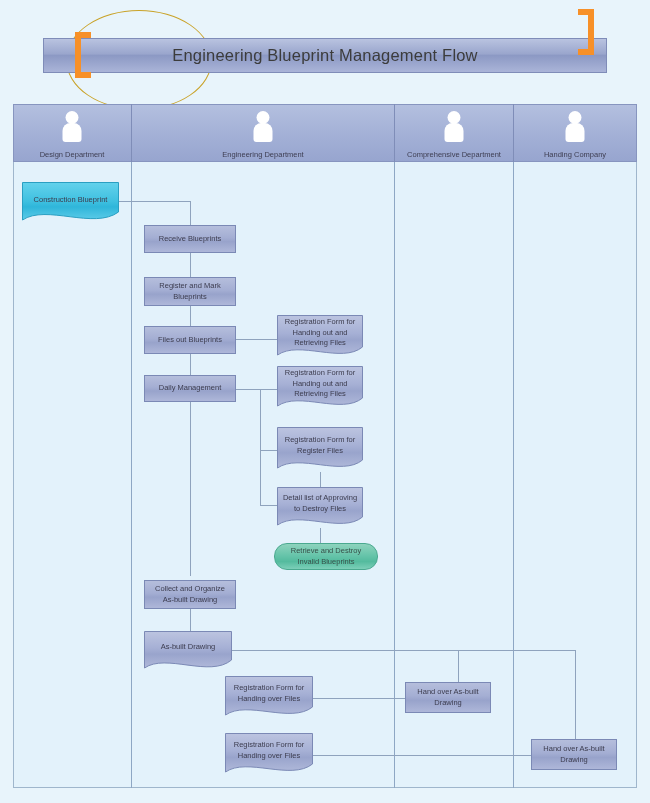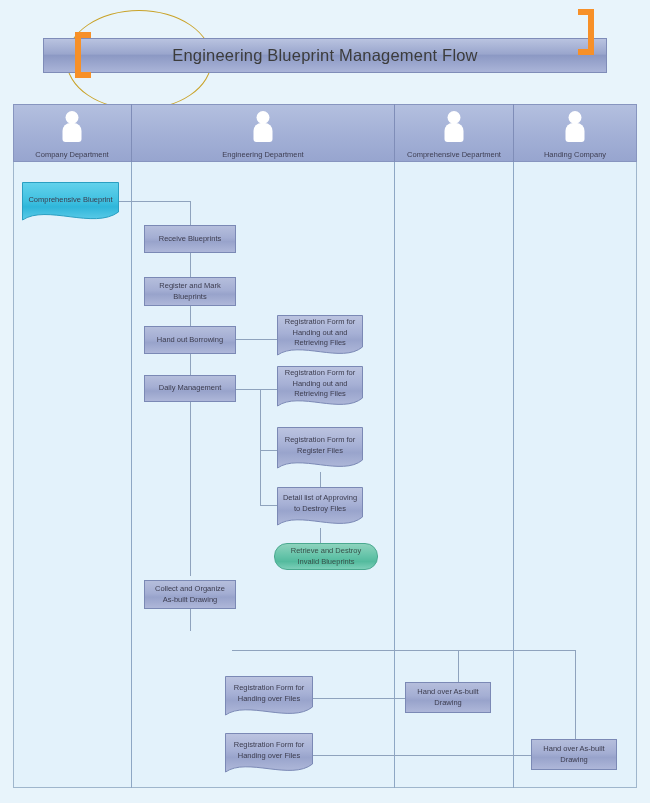--- a/index.html
+++ b/index.html
@@ -124,21 +124,21 @@
   <div class="lane-div" style="left:513px;"></div>
   <div class="lane-head-div" style="left:131px;"></div>
   <div class="lane-head-div" style="left:394px;"></div>
   <div class="lane-head-div" style="left:513px;"></div>
 
   <div class="lane-cell" style="left:13px;width:118px;">
     <div class="person">
         <div class="head"></div>
         <div class="body"></div>
       </div>
-    <div class="lane-label">Company Department</div>
+    <div class="lane-label">Design Department</div>
   </div>
   <div class="lane-cell" style="left:132px;width:262px;">
     <div class="person">
         <div class="head"></div>
         <div class="body"></div>
       </div>
     <div class="lane-label">Engineering Department</div>
   </div>
   <div class="lane-cell" style="left:395px;width:118px;">
     <div class="person">
@@ -192,33 +192,33 @@
       <defs>
         <linearGradient id="gcyan" x1="0" y1="0" x2="0" y2="1">
           <stop offset="0%" stop-color="#63d2ec"></stop>
             <stop offset="50%" stop-color="#3fc0e0"></stop>
           <stop offset="65%" stop-color="#2fb6da"></stop>
             <stop offset="100%" stop-color="#5ccbe8"></stop>
         </linearGradient>
       </defs>
       <path d="M0.5,0.5 H96.5 V30 C72,48 24,22 0.5,38 Z" fill="url(#gcyan)" stroke="#2a9fc2" stroke-width="1"></path>
     </svg>
-    <div class="doc-label" style="height:36px;">Comprehensive  Blueprint</div>
+    <div class="doc-label" style="height:36px;">Construction  Blueprint</div>
   </div>
 
   <div class="node process" style="left:144px;top:225px;width:92px;height:28px;text-align:right;">
     <span>Receive Blueprints</span>
   </div>
 
   <div class="node process" style="left:144px;top:277px;width:92px;height:29px;">
     <span>Register and Mark Blueprints</span>
   </div>
 
   <div class="node process" style="left:144px;top:326px;width:92px;height:28px;">
-    <span>Hand out Borrowing</span>
+    <span>Files out Blueprints</span>
   </div>
 
   <div class="node process" style="left:144px;top:375px;width:92px;height:27px;">
     <span>Daily Management</span>
   </div>
 
   <div class="doc-wrap" style="left:277px;top:315px;width:86px;height:44px;">
     <svg width="86" height="44" viewBox="0 0 86 44">
       <defs>
         <linearGradient id="gdoc" x1="0" y1="0" x2="0" y2="1">
@@ -255,20 +255,26 @@
   </div>
 
   <div class="node process" style="left:144px;top:580px;width:92px;height:29px;">
     <span>Collect and Organize As-built Drawing</span>
   </div>
 
   <div class="node terminator" style="left:274px;top:543px;width:104px;height:27px;">
     <span>Retrieve and Destroy Invalid Blueprints</span>
   </div>
 
+  <div class="doc-wrap" style="left:144px;top:631px;width:88px;height:41px;">
+    <svg width="88" height="41" viewBox="0 0 88 41">
+      <path d="M0.5,0.5 H87.5 V29 C66,47 22,22 0.5,37 Z" fill="url(#gdoc)" stroke="#7b89b5" stroke-width="1"></path>
+    </svg>
+    <div class="doc-label" style="height:33px;">As-built Drawing</div>
+  </div>
 
   <div class="doc-wrap" style="left:225px;top:676px;width:88px;height:43px;">
     <svg width="88" height="43" viewBox="0 0 88 43">
       <path d="M0.5,0.5 H87.5 V31 C66,48 22,24 0.5,39 Z" fill="url(#gdoc)" stroke="#7b89b5" stroke-width="1"></path>
     </svg>
     <div class="doc-label" style="height:35px;">Registration Form for Handing over Files</div>
   </div>
 
   <div class="doc-wrap" style="left:225px;top:733px;width:88px;height:43px;">
     <svg width="88" height="43" viewBox="0 0 88 43">

